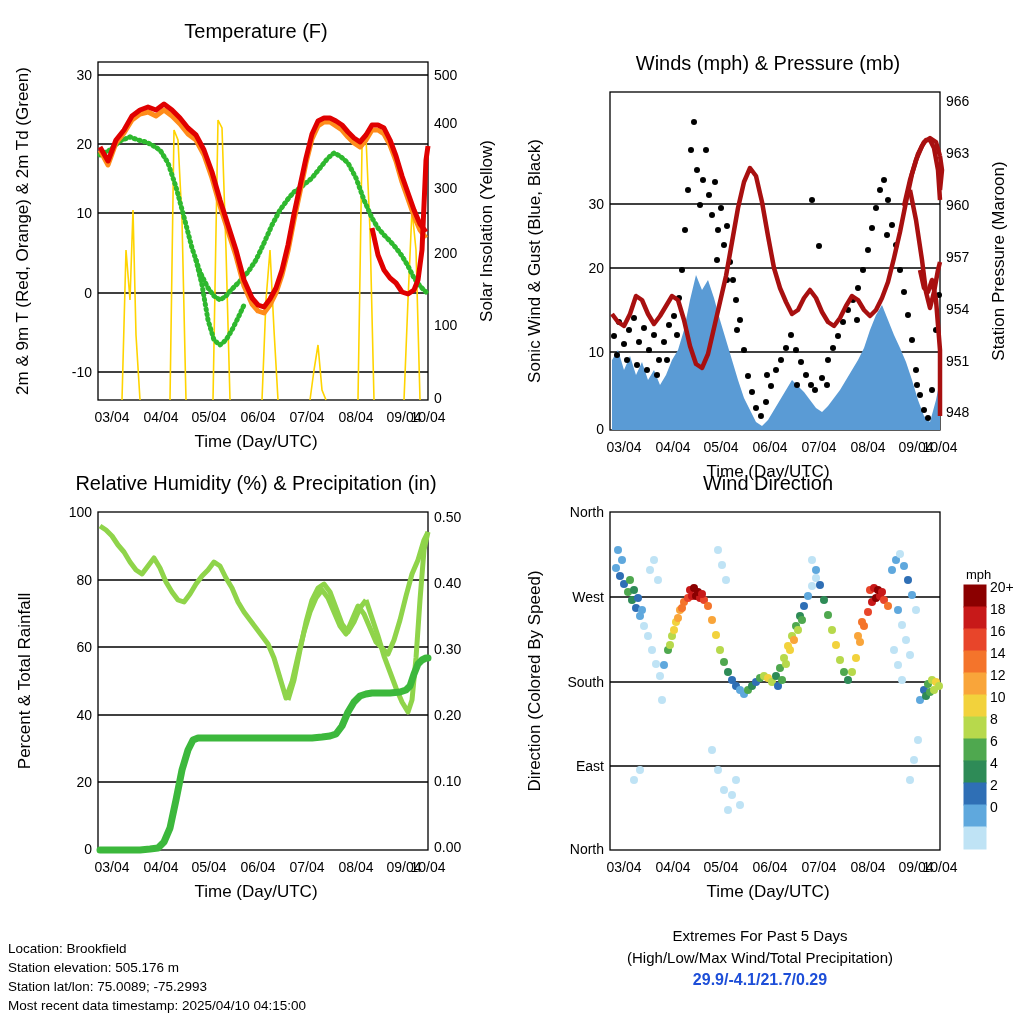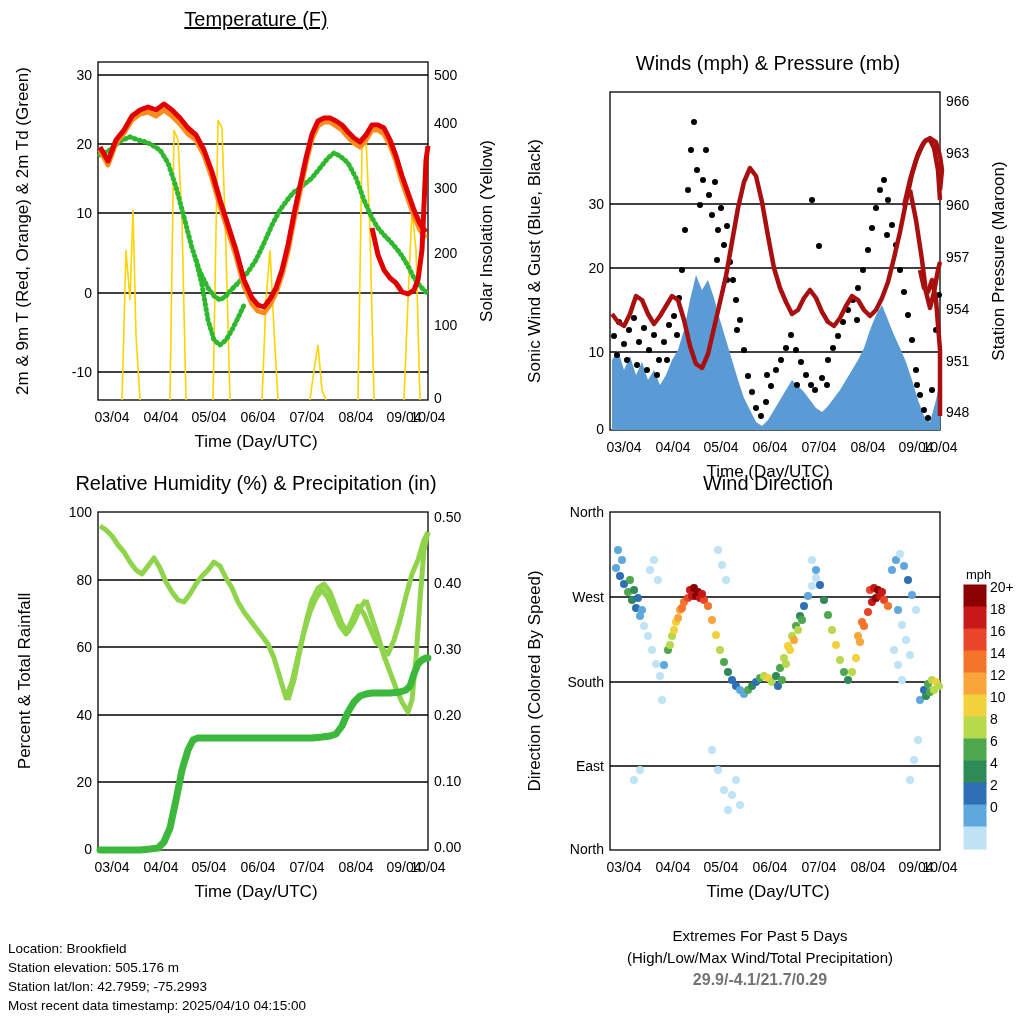--- a/index.html
+++ b/index.html
@@ -7,30 +7,30 @@
   .page{position:relative;width:1024px;height:1024px;}
   .panel{position:absolute;}
   .ptitle{position:absolute;width:100%;text-align:center;font-size:20px;}
   svg{display:block;}
   text{font-family:"Liberation Sans",sans-serif;}
   .axlabel{font-size:17px;}
   .ticklabel{font-size:14px;}
   .footer{position:absolute;font-size:13.5px;line-height:19px;}
   .footer div{white-space:nowrap;}
   .extremes{position:absolute;text-align:center;font-size:15px;line-height:22px;width:460px;}
-  .extval{color:#737373;font-weight:bold;font-size:16px;}
+  .extval{color:#1d4ed8;font-weight:bold;font-size:16px;}
   .legend-title{font-size:13px;}
 </style>
 </head>
 <body>
 
 <div class="page">
 
   <div class="panel" style="left:0;top:0;width:512px;height:450px;">
-    <div class="ptitle" style="top:8px;left:0;text-decoration:underline;">Temperature (F)</div>
+    <div class="ptitle" style="top:20px;left:0;">Temperature (F)</div>
     <svg width="512" height="450" viewBox="0 0 512 450">
 
       <g stroke="#000" fill="none" stroke-width="1.3">
         <rect x="98" y="62" width="330" height="338"></rect>
         <line x1="98" y1="75" x2="428" y2="75"></line>
         <line x1="98" y1="144" x2="428" y2="144"></line>
         <line x1="98" y1="213" x2="428" y2="213"></line>
         <line x1="98" y1="293" x2="428" y2="293"></line>
         <line x1="98" y1="372" x2="428" y2="372"></line>
       </g>
@@ -490,21 +490,21 @@
       <text x="30" y="181">6</text>
       <text x="30" y="203">4</text>
       <text x="30" y="225">2</text>
       <text x="30" y="247">0</text>
     </g>
   </svg>
 
   <div class="footer" style="left:8px;top:903px;margin-top:36px;">
     <div>Location: Brookfield</div>
     <div>Station elevation: 505.176 m</div>
-    <div>Station lat/lon: 42.7959; -75.2993</div>
+    <div>Station lat/lon: 75.0089; -75.2993</div>
     <div>Most recent data timestamp: 2025/04/10 04:15:00</div>
   </div>
 
   <div class="extremes" style="left:530px;top:925px;">
     <div>Extremes For Past 5 Days</div>
     <div>(High/Low/Max Wind/Total Precipitation)</div>
     <div class="extval">29.9/-4.1/21.7/0.29</div>
   </div>
 
 </div>

